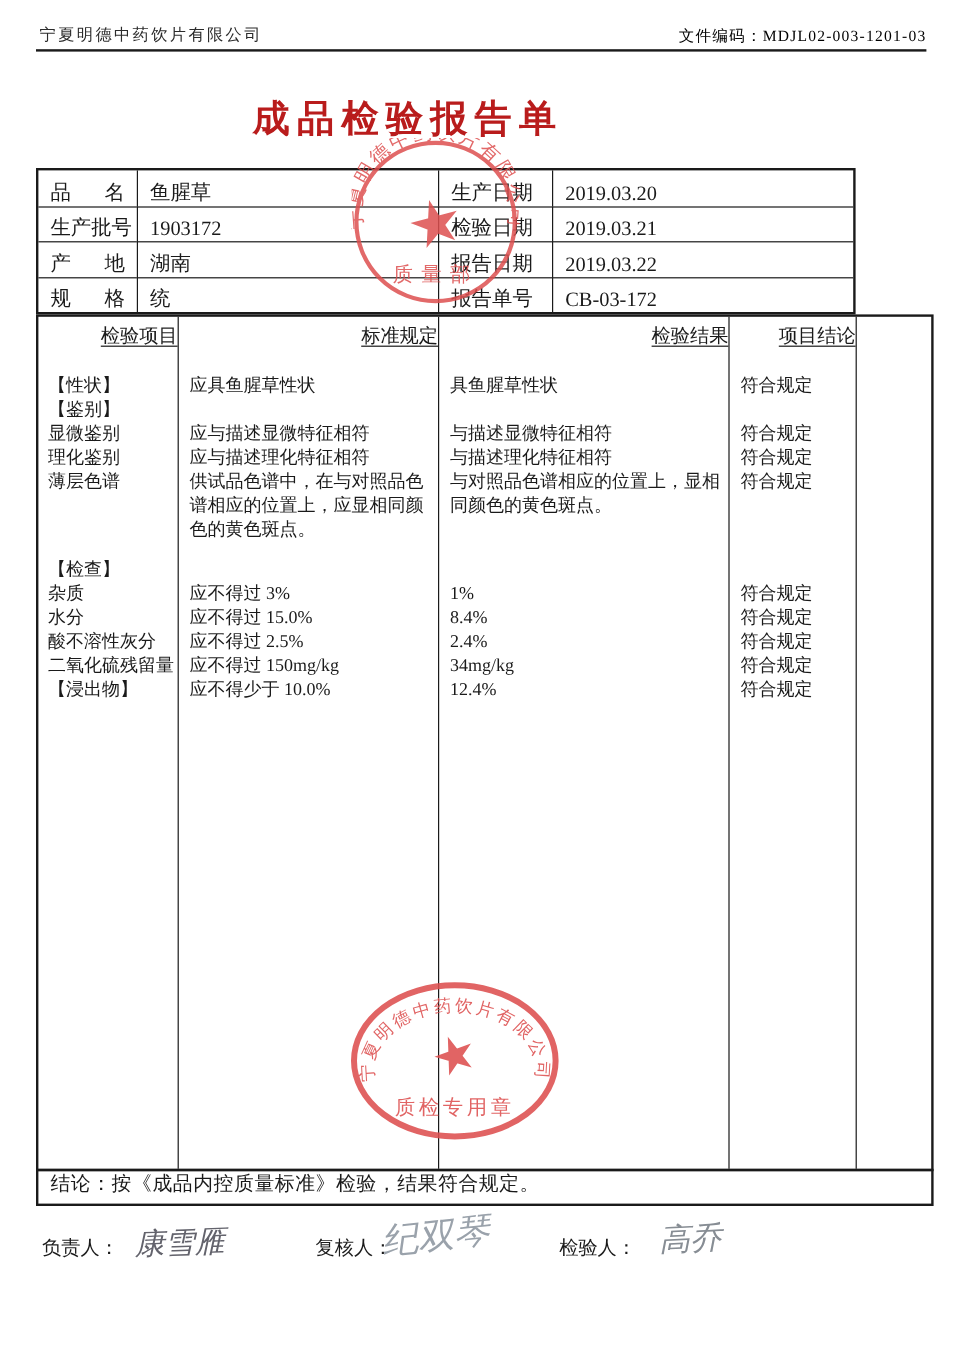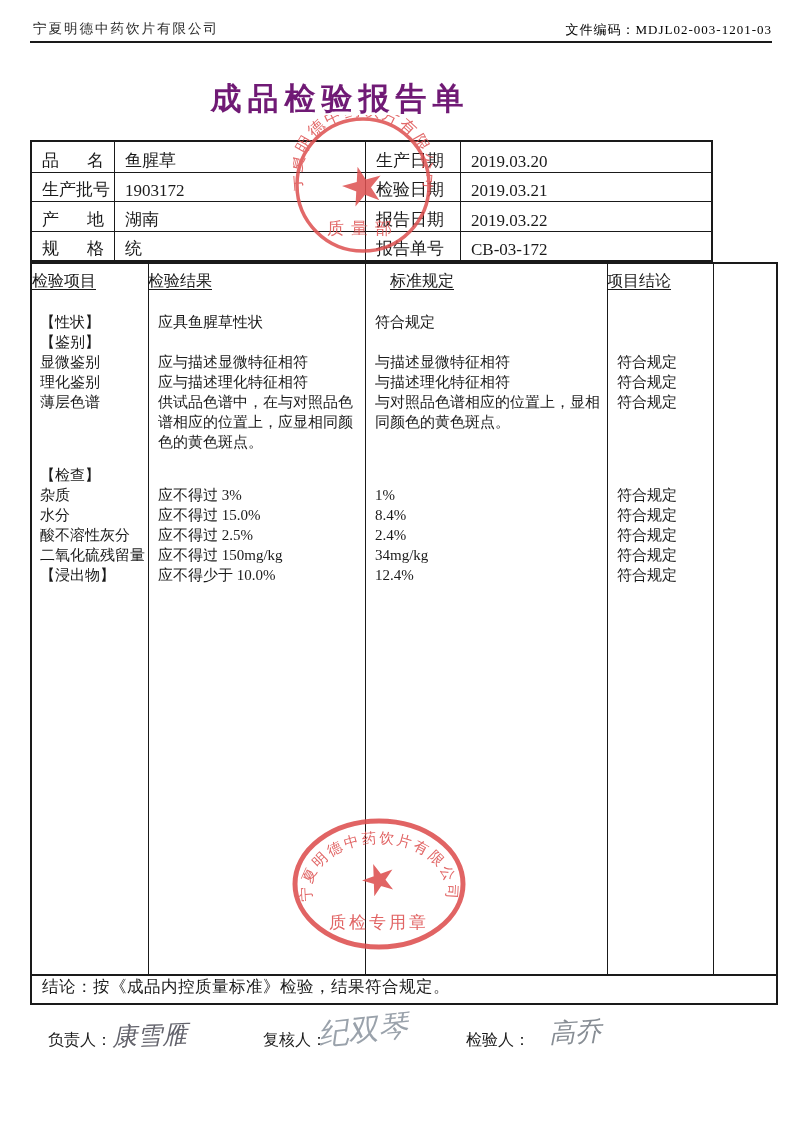--- a/index.html
+++ b/index.html
@@ -5,54 +5,54 @@
   html,body{margin:0;padding:0;background:#ffffff;}
   body{width:800px;height:1131px;font-family:"Liberation Serif","DejaVu Serif",serif;color:#1a1a1a;}
   .page{position:relative;width:800px;height:1131px;overflow:hidden;background:#ffffff;}
 
   
   .hdr-left{position:absolute;left:33px;top:20px;font-size:13.5px;letter-spacing:2px;color:#2b2b2b;}
   .hdr-right{position:absolute;right:28px;top:21px;font-size:13px;letter-spacing:1px;color:#000000;}
   .hdr-rule{position:absolute;left:30px;top:41px;width:742px;height:2px;background:#1a1a1a;}
 
   .title{position:absolute;left:0;top:78px;width:680px;text-align:center;
-         font-size:31px;font-weight:bold;letter-spacing:6px;color:#701a75;}
+         font-size:31px;font-weight:bold;letter-spacing:6px;color:#b91c1c;}
 
   
   .info-table{position:absolute;left:30px;top:140px;width:683px;border:2px solid #1a1a1a;
               box-sizing:border-box;display:grid;grid-template-columns:82px 251px 95px 251px;
               grid-template-rows:repeat(4,29.5px);font-size:17px;}
   .it-cell{border-top:1px solid #1a1a1a;border-left:1px solid #1a1a1a;display:flex;
            align-items:flex-end;padding:0 10px;overflow:hidden;white-space:nowrap;}
   .it-cell:nth-child(-n+4){border-top:none;}
   .it-cell:nth-child(4n+1){border-left:none;}
   .jlabel{display:inline-block;width:100%;text-align:justify;text-align-last:justify;}
 
   
   .main-table{position:absolute;left:30px;top:262px;width:748px;height:714px;
               border:2px solid #1a1a1a;box-sizing:border-box;font-size:15px;}
   .vline{position:absolute;top:0;bottom:0;width:1px;background:#1a1a1a;}
   .vl1{left:116px;} .vl2{left:333px;} .vl3{left:575px;} .vl4{left:681px;}
   .mt-header{display:flex;padding-top:6px;line-height:22px;font-size:16px;}
-  .mt-header .hc{text-align:left;text-decoration:underline;text-underline-offset:3px;}
+  .mt-header .hc{text-align:right;text-decoration:underline;text-underline-offset:3px;}
   .hc1{width:116px;} .hc2{width:217px;} .hc3{width:242px;} .hc4{width:106px;}
   .mt-rows{margin-top:20px;}
   .mt-row{display:flex;line-height:20px;align-items:flex-start;}
   .c1{width:116px;padding-left:8px;box-sizing:border-box;}
   .c2{width:217px;padding:0 4px 0 10px;box-sizing:border-box;}
   .c3{width:242px;padding:0 4px 0 10px;box-sizing:border-box;}
   .c4{width:106px;padding-left:10px;box-sizing:border-box;}
   .row-gap{margin-top:13px;}
 
   
   .conclusion{position:absolute;left:30px;top:974px;width:748px;height:31px;
               border:2px solid #1a1a1a;box-sizing:border-box;display:flex;align-items:flex-start;
               padding-left:10px;font-size:16.5px;letter-spacing:0.5px;}
   .sig-label{position:absolute;top:1030px;font-size:16px;}
-  .sl1{left:48px;} .sl2{left:263px;} .sl3{left:466px;}
+  .sl1{left:35px;} .sl2{left:263px;} .sl3{left:466px;}
   .sig-name{position:absolute;font-style:italic;}
   .sn1{left:112px;top:1019px;font-size:25px;color:#63636c;transform:rotate(-2deg);}
   .sn2{left:318px;top:1010px;font-size:30px;color:#9aa2ab;transform:rotate(-6deg);}
   .sn3{left:549px;top:1015px;font-size:26px;color:#878d94;transform:rotate(-3deg);}
 
   
   .stamp-top{position:absolute;left:293px;top:115px;width:140px;height:140px;opacity:0.85;}
   .stamp-bottom{position:absolute;left:291px;top:816px;width:176px;height:136px;opacity:0.88;}
 </style>
 </head>
@@ -97,29 +97,30 @@
   </div>
 
   <div class="main-table">
     <div class="vline vl1"></div>
     <div class="vline vl2"></div>
     <div class="vline vl3"></div>
     <div class="vline vl4"></div>
 
     <div class="mt-header">
       <div class="hc hc1">检验项目</div>
+      <div class="hc hc2">标准规定</div>
       <div class="hc hc3">检验结果</div>
-      <div class="hc hc2">标准规定</div>
       <div class="hc hc4">项目结论</div>
     </div>
 
     <div class="mt-rows">
       <div class="mt-row">
         <div class="c1">【性状】</div>
         <div class="c2">应具鱼腥草性状</div>
+        <div class="c3">具鱼腥草性状</div>
         <div class="c4">符合规定</div>
       </div>
       <div class="mt-row">
         <div class="c1">【鉴别】</div>
         <div class="c2"></div>
         <div class="c3"></div>
         <div class="c4"></div>
       </div>
       <div class="mt-row">
         <div class="c1">显微鉴别</div>

